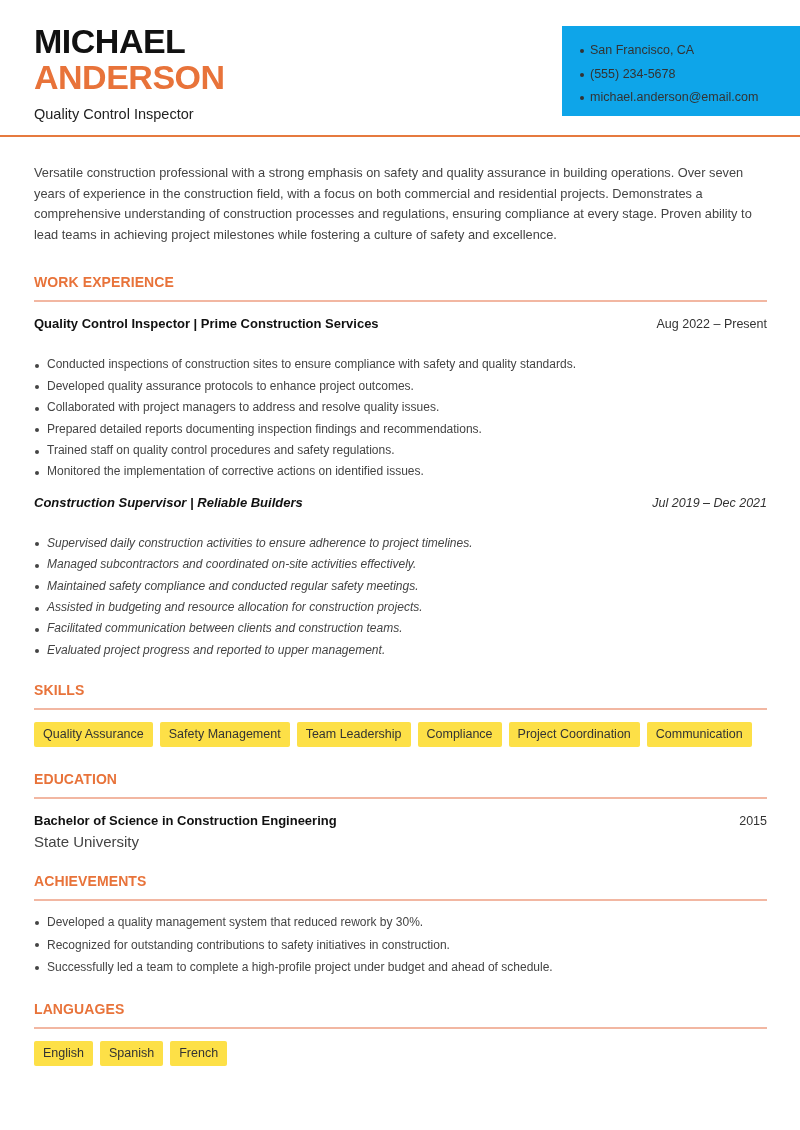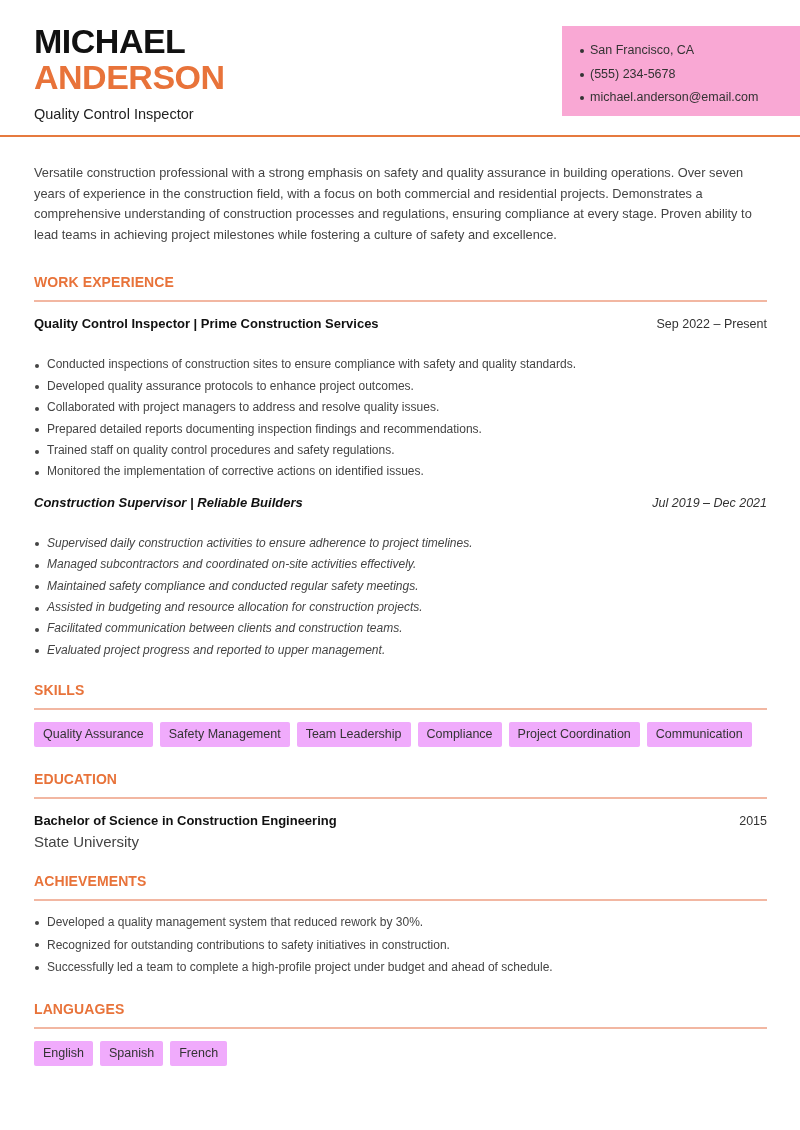--- a/index.html
+++ b/index.html
@@ -23,21 +23,21 @@
     .last-name {
       font-size: 34px; font-weight: 700; color: #e8733a;
       line-height: 34px; letter-spacing: -0.5px; margin-top: 2px;
     }
     .job-title {
       font-size: 14.5px; color: #222222; margin-top: 12px;
     }
     .contact-box {
       position: absolute; left: 562px; top: 26px;
       width: 238px; height: 90px;
-      background: #f9a8d4;
+      background: #0ea5e9;
       padding: 13px 0 0 18px;
     }
     .contact-item {
       font-size: 12.5px; color: #333333;
       line-height: 23.5px; position: relative; padding-left: 10px;
     }
     .contact-item::before {
       content: ""; position: absolute; left: 0; top: 10px;
       width: 4px; height: 4px; border-radius: 50%; background: #333;
     }
@@ -61,21 +61,21 @@
     .bullets li {
       font-size: 12px; color: #444444; line-height: 21.4px;
       position: relative; padding-left: 13px;
     }
     .bullets li::before {
       content: ""; position: absolute; left: 1px; top: 9.5px;
       width: 4px; height: 4px; border-radius: 50%; background: #444;
     }
     .tags { display: flex; gap: 7px; margin-top: 12px; }
     .tag {
-      background: #f0abfc; font-size: 12.5px; color: #333333;
+      background: #fde047; font-size: 12.5px; color: #333333;
       padding: 0 9px; height: 25px; line-height: 25px; border-radius: 2px;
     }
     .edu-row { display: flex; justify-content: space-between; align-items: flex-end; gap: 20px; }
     .edu-degree { font-size: 13px; font-weight: 700; color: #111111; }
     .edu-year { font-size: 12.5px; color: #333333; }
     .edu-school { font-size: 15px; color: #444444; margin-top: 5px; }
   </style>
 </head>
 <body>
 
@@ -95,21 +95,21 @@
 <main class="content">
   <p class="summary">Versatile construction professional with a strong emphasis on safety and quality assurance in building operations. Over seven years of experience in the construction field, with a focus on both commercial and residential projects. Demonstrates a comprehensive understanding of construction processes and regulations, ensuring compliance at every stage. Proven ability to lead teams in achieving project milestones while fostering a culture of safety and excellence.</p>
 
   <section style="margin-top:29px;">
     <div class="section-title">WORK EXPERIENCE</div>
     <div class="section-rule"></div>
 
     <div style="margin-top:14px;">
       <div class="job-row">
         <div class="job-heading">Quality Control Inspector | Prime Construction Services</div>
-        <div class="job-dates">Sep 2022 – Present</div>
+        <div class="job-dates">Aug 2022 – Present</div>
       </div>
       <ul class="bullets">
         <li>Conducted inspections of construction sites to ensure compliance with safety and quality standards.</li>
         <li>Developed quality assurance protocols to enhance project outcomes.</li>
         <li>Collaborated with project managers to address and resolve quality issues.</li>
         <li>Prepared detailed reports documenting inspection findings and recommendations.</li>
         <li>Trained staff on quality control procedures and safety regulations.</li>
         <li>Monitored the implementation of corrective actions on identified issues.</li>
       </ul>
     </div>

